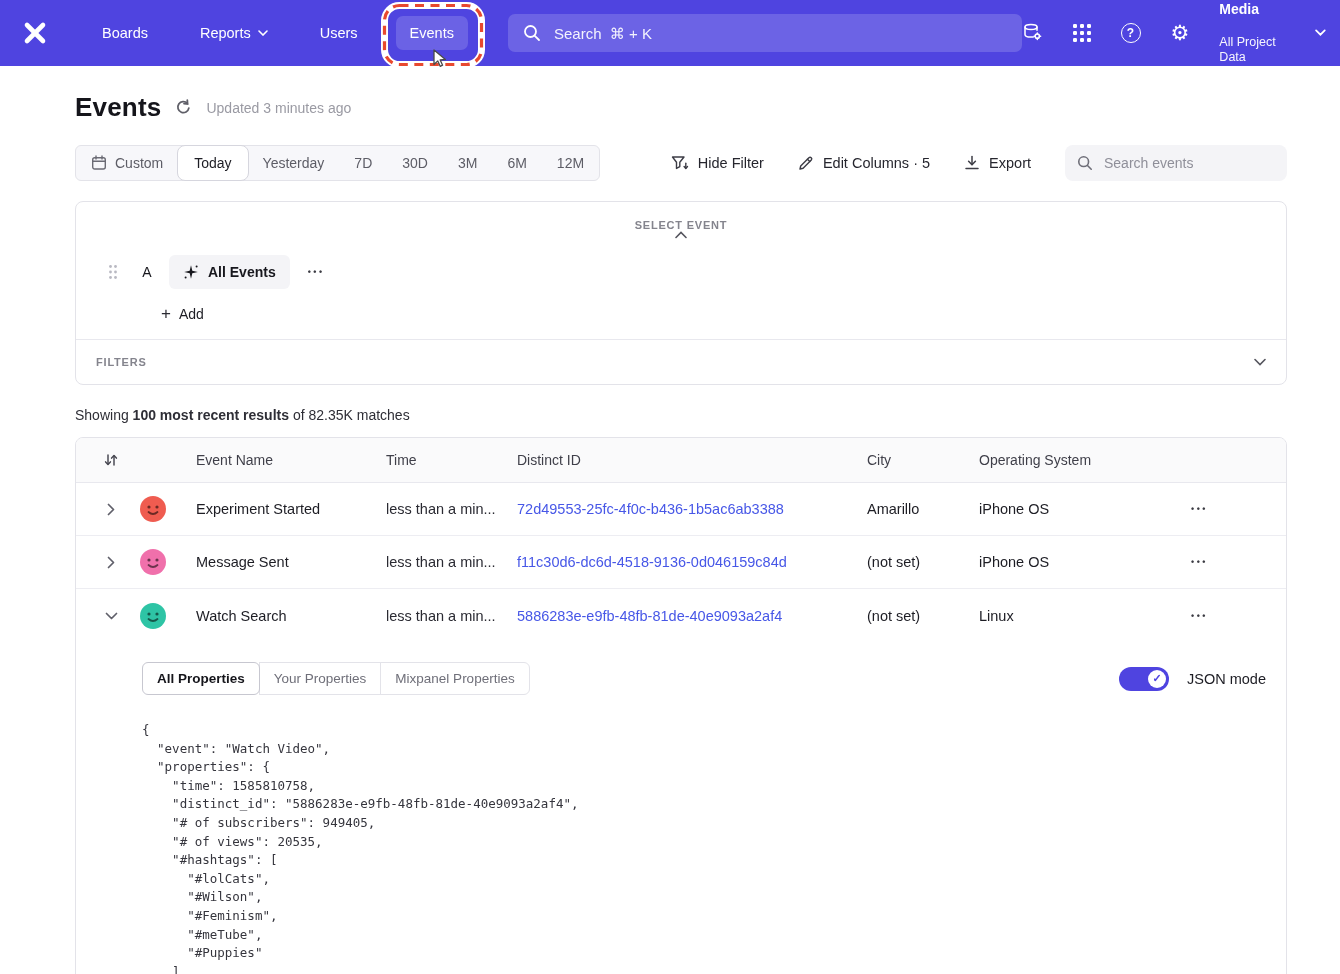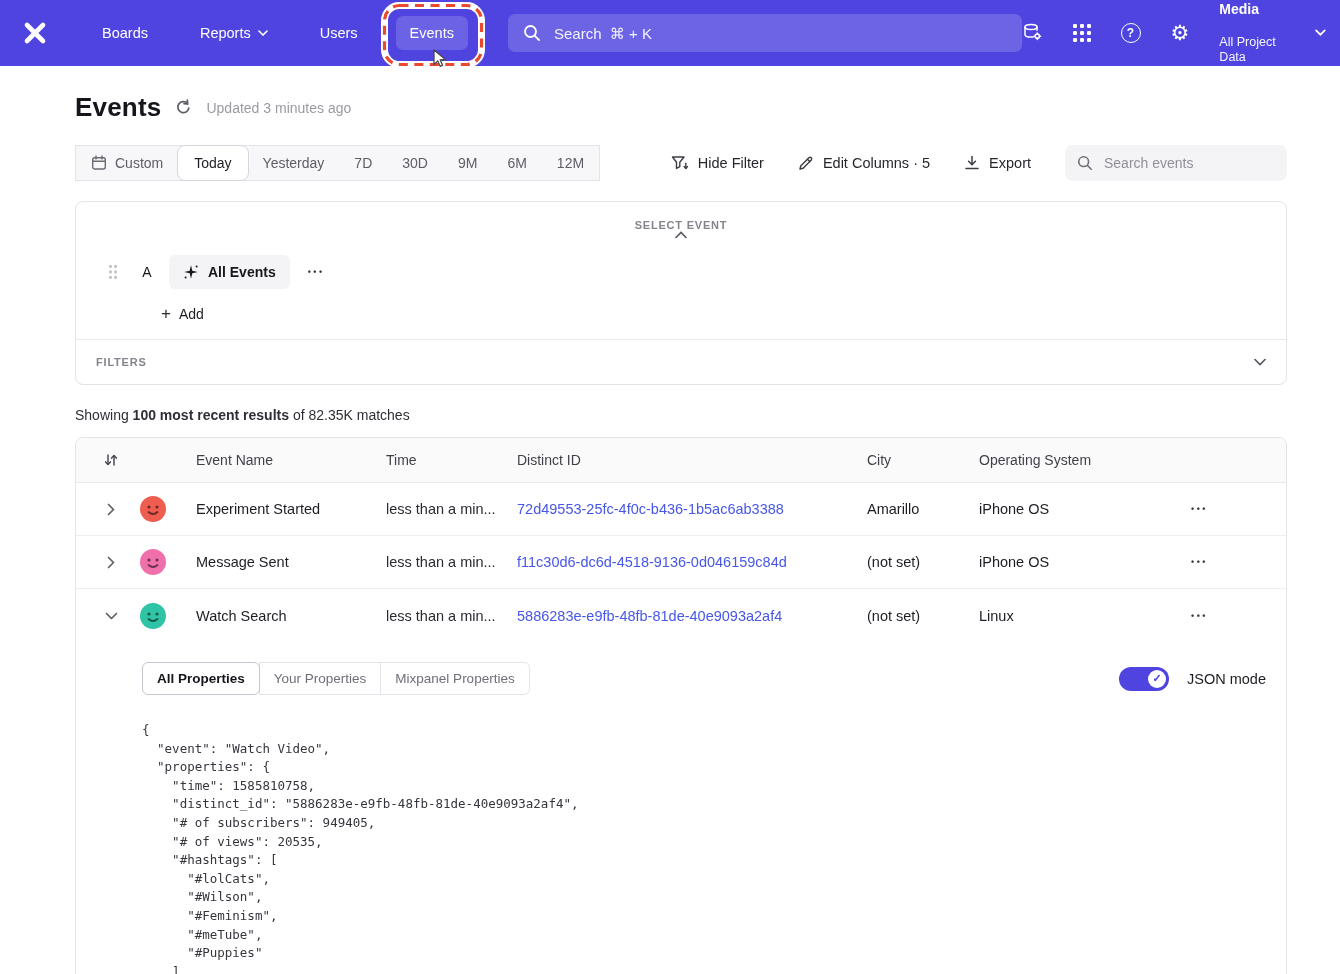--- a/index.html
+++ b/index.html
@@ -50,21 +50,21 @@
 
   
   .content { padding:0 53px 0 75px; }
 
   .title-row { margin-top:26px; display:flex; align-items:center; gap:14px; }
   h1 { font-size:26px; margin:0; font-weight:700; color:#15151b; letter-spacing:.2px; }
   .refresh-btn { color:#5f5f68; cursor:pointer; display:flex; }
   .updated { color:#9a9aa3; font-size:14px; }
 
   .controls-row { margin-top:22px; display:flex; align-items:center; }
-  .seg { display:flex; align-items:stretch; background:#f7f7fa; border:1px solid #e3e3e9; border-radius:0; height:36px; }
+  .seg { display:flex; align-items:stretch; background:#f7f7fa; border:1px solid #e3e3e9; border-radius:6px; height:36px; }
   .seg-item {
     display:flex; align-items:center; gap:8px; padding:0 15px;
     font-size:14px; color:#5d5d66; cursor:pointer; border-radius:8px; white-space:nowrap;
   }
   .seg-item .cal { color:#6b6b74; }
   .seg-item.selected {
     background:#fff; border:1px solid #d6d6de; margin:-1px; color:#1d1d24; font-weight:500; padding:0 16px;
   }
 
   .right-tools { margin-left:auto; display:flex; align-items:center; gap:34px; }
@@ -273,21 +273,21 @@
       <div class="seg-item">
           <span>Yesterday</span>
         </div>
       <div class="seg-item">
           <span>7D</span>
         </div>
       <div class="seg-item">
           <span>30D</span>
         </div>
       <div class="seg-item">
-          <span>9M</span>
+          <span>3M</span>
         </div>
       <div class="seg-item">
           <span>6M</span>
         </div>
       <div class="seg-item">
           <span>12M</span>
         </div>
     </div>
 
     <div class="right-tools">

